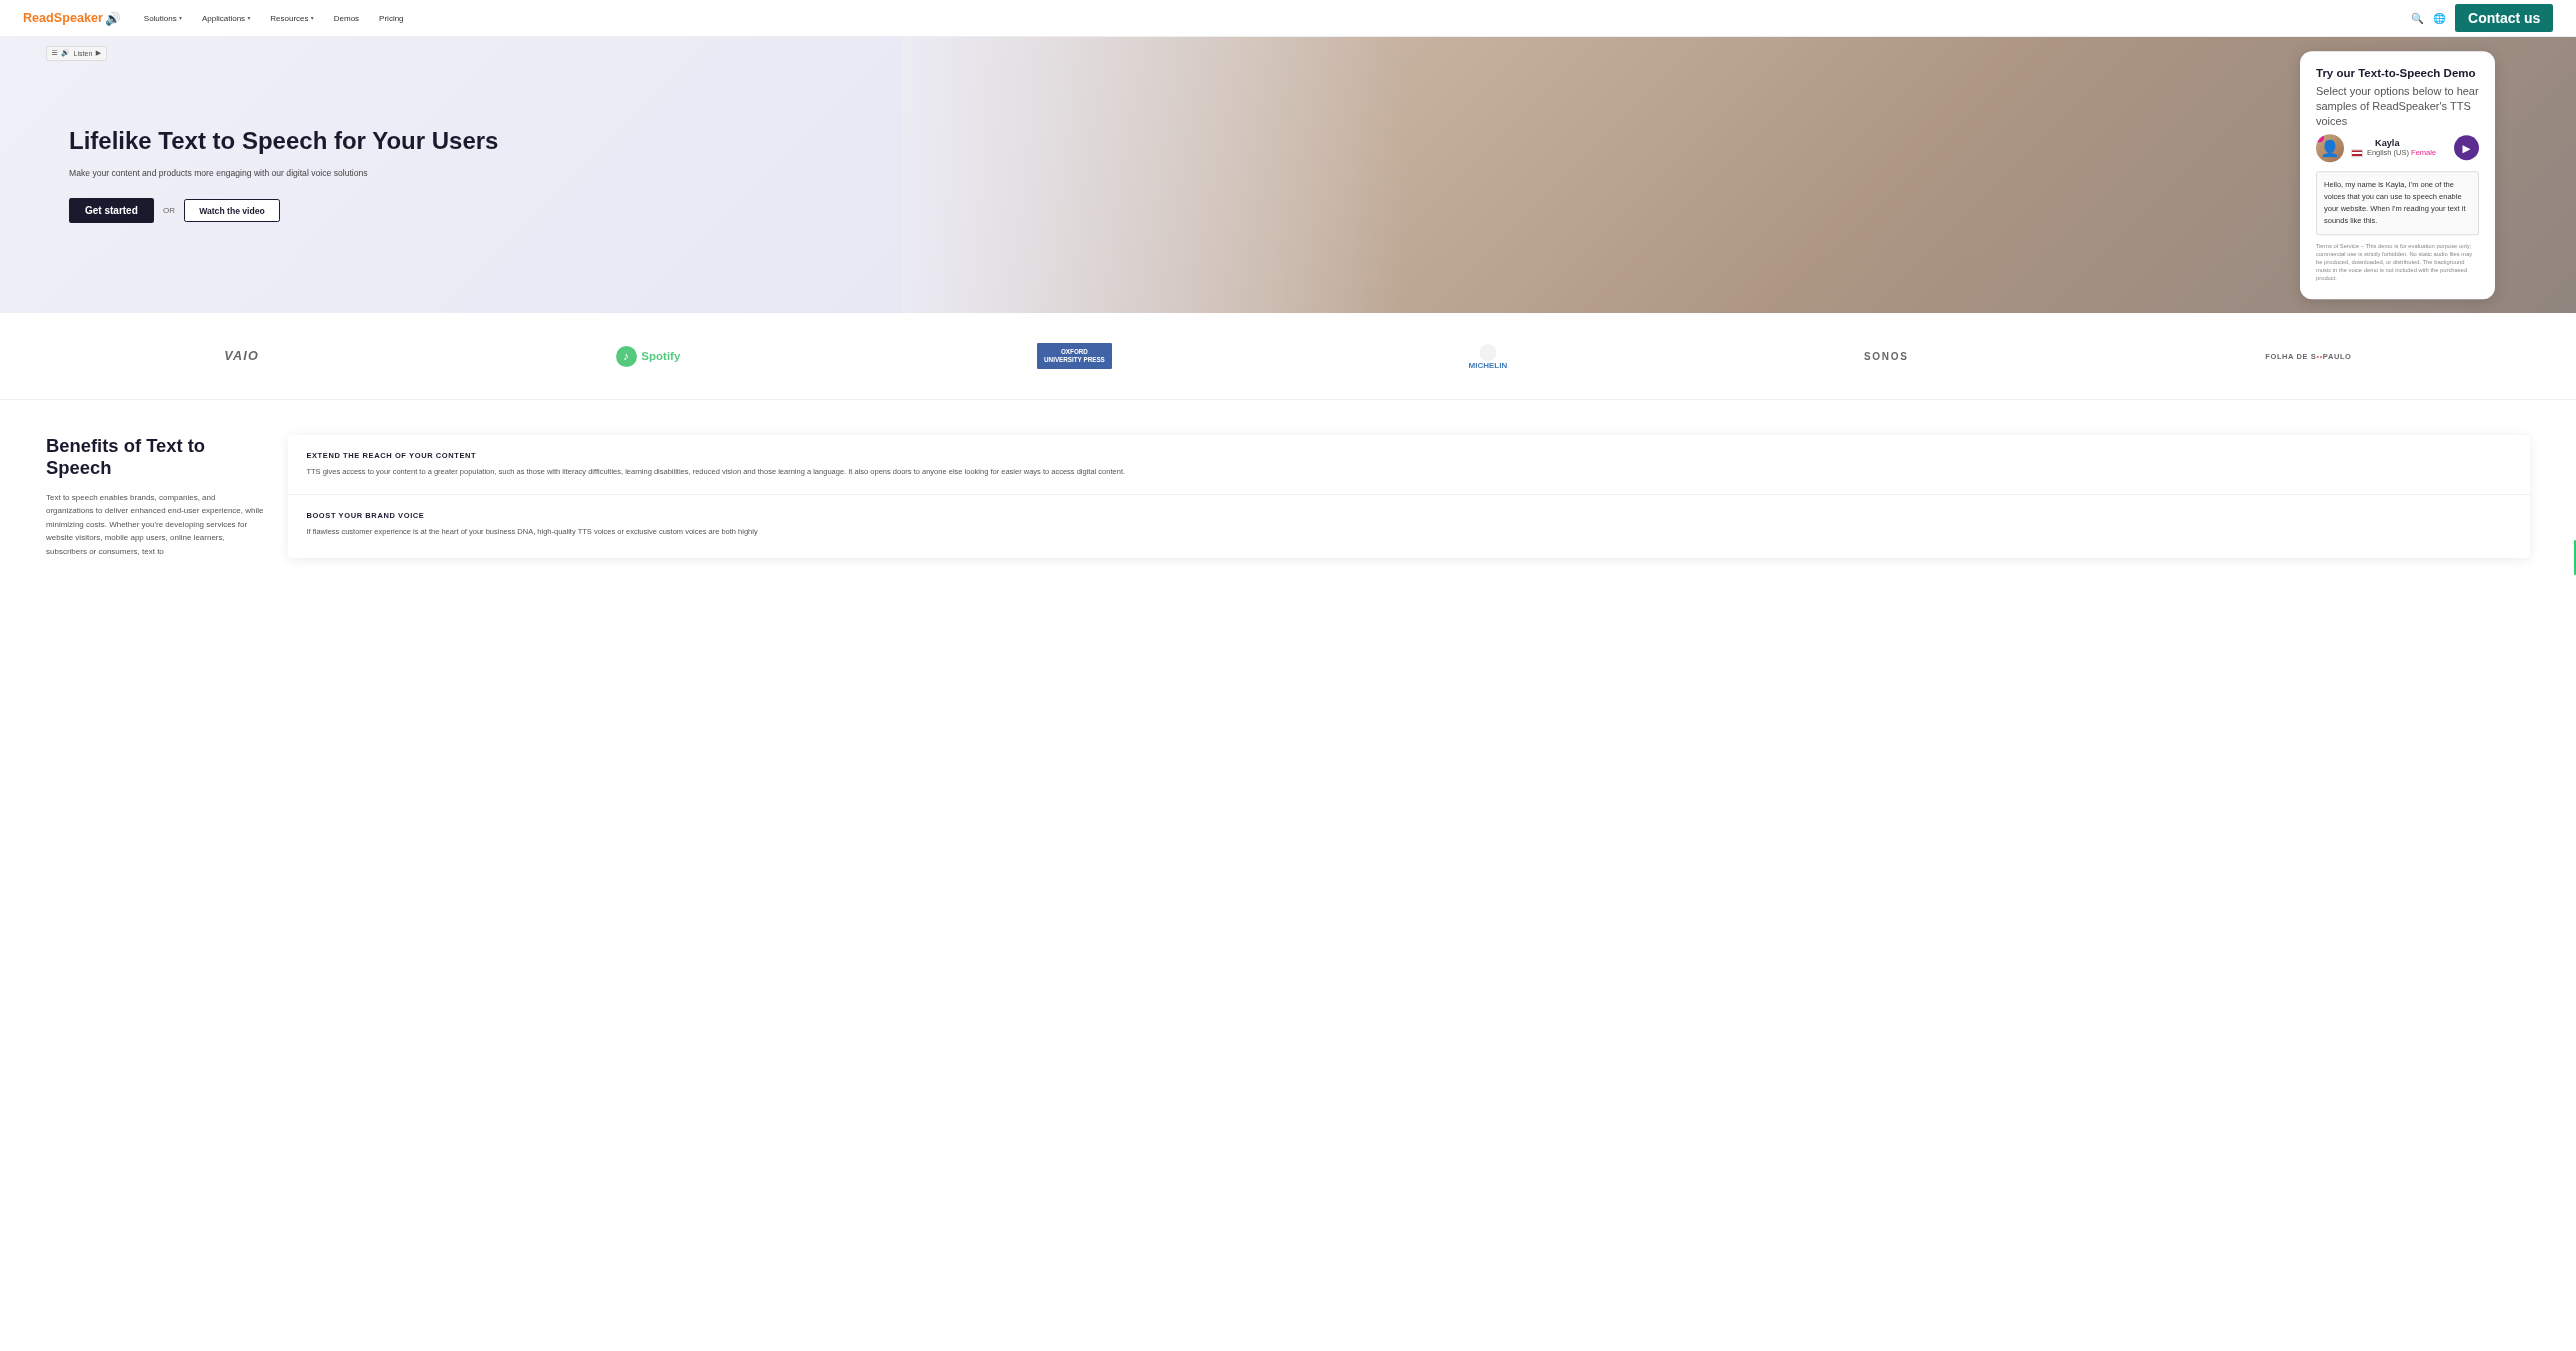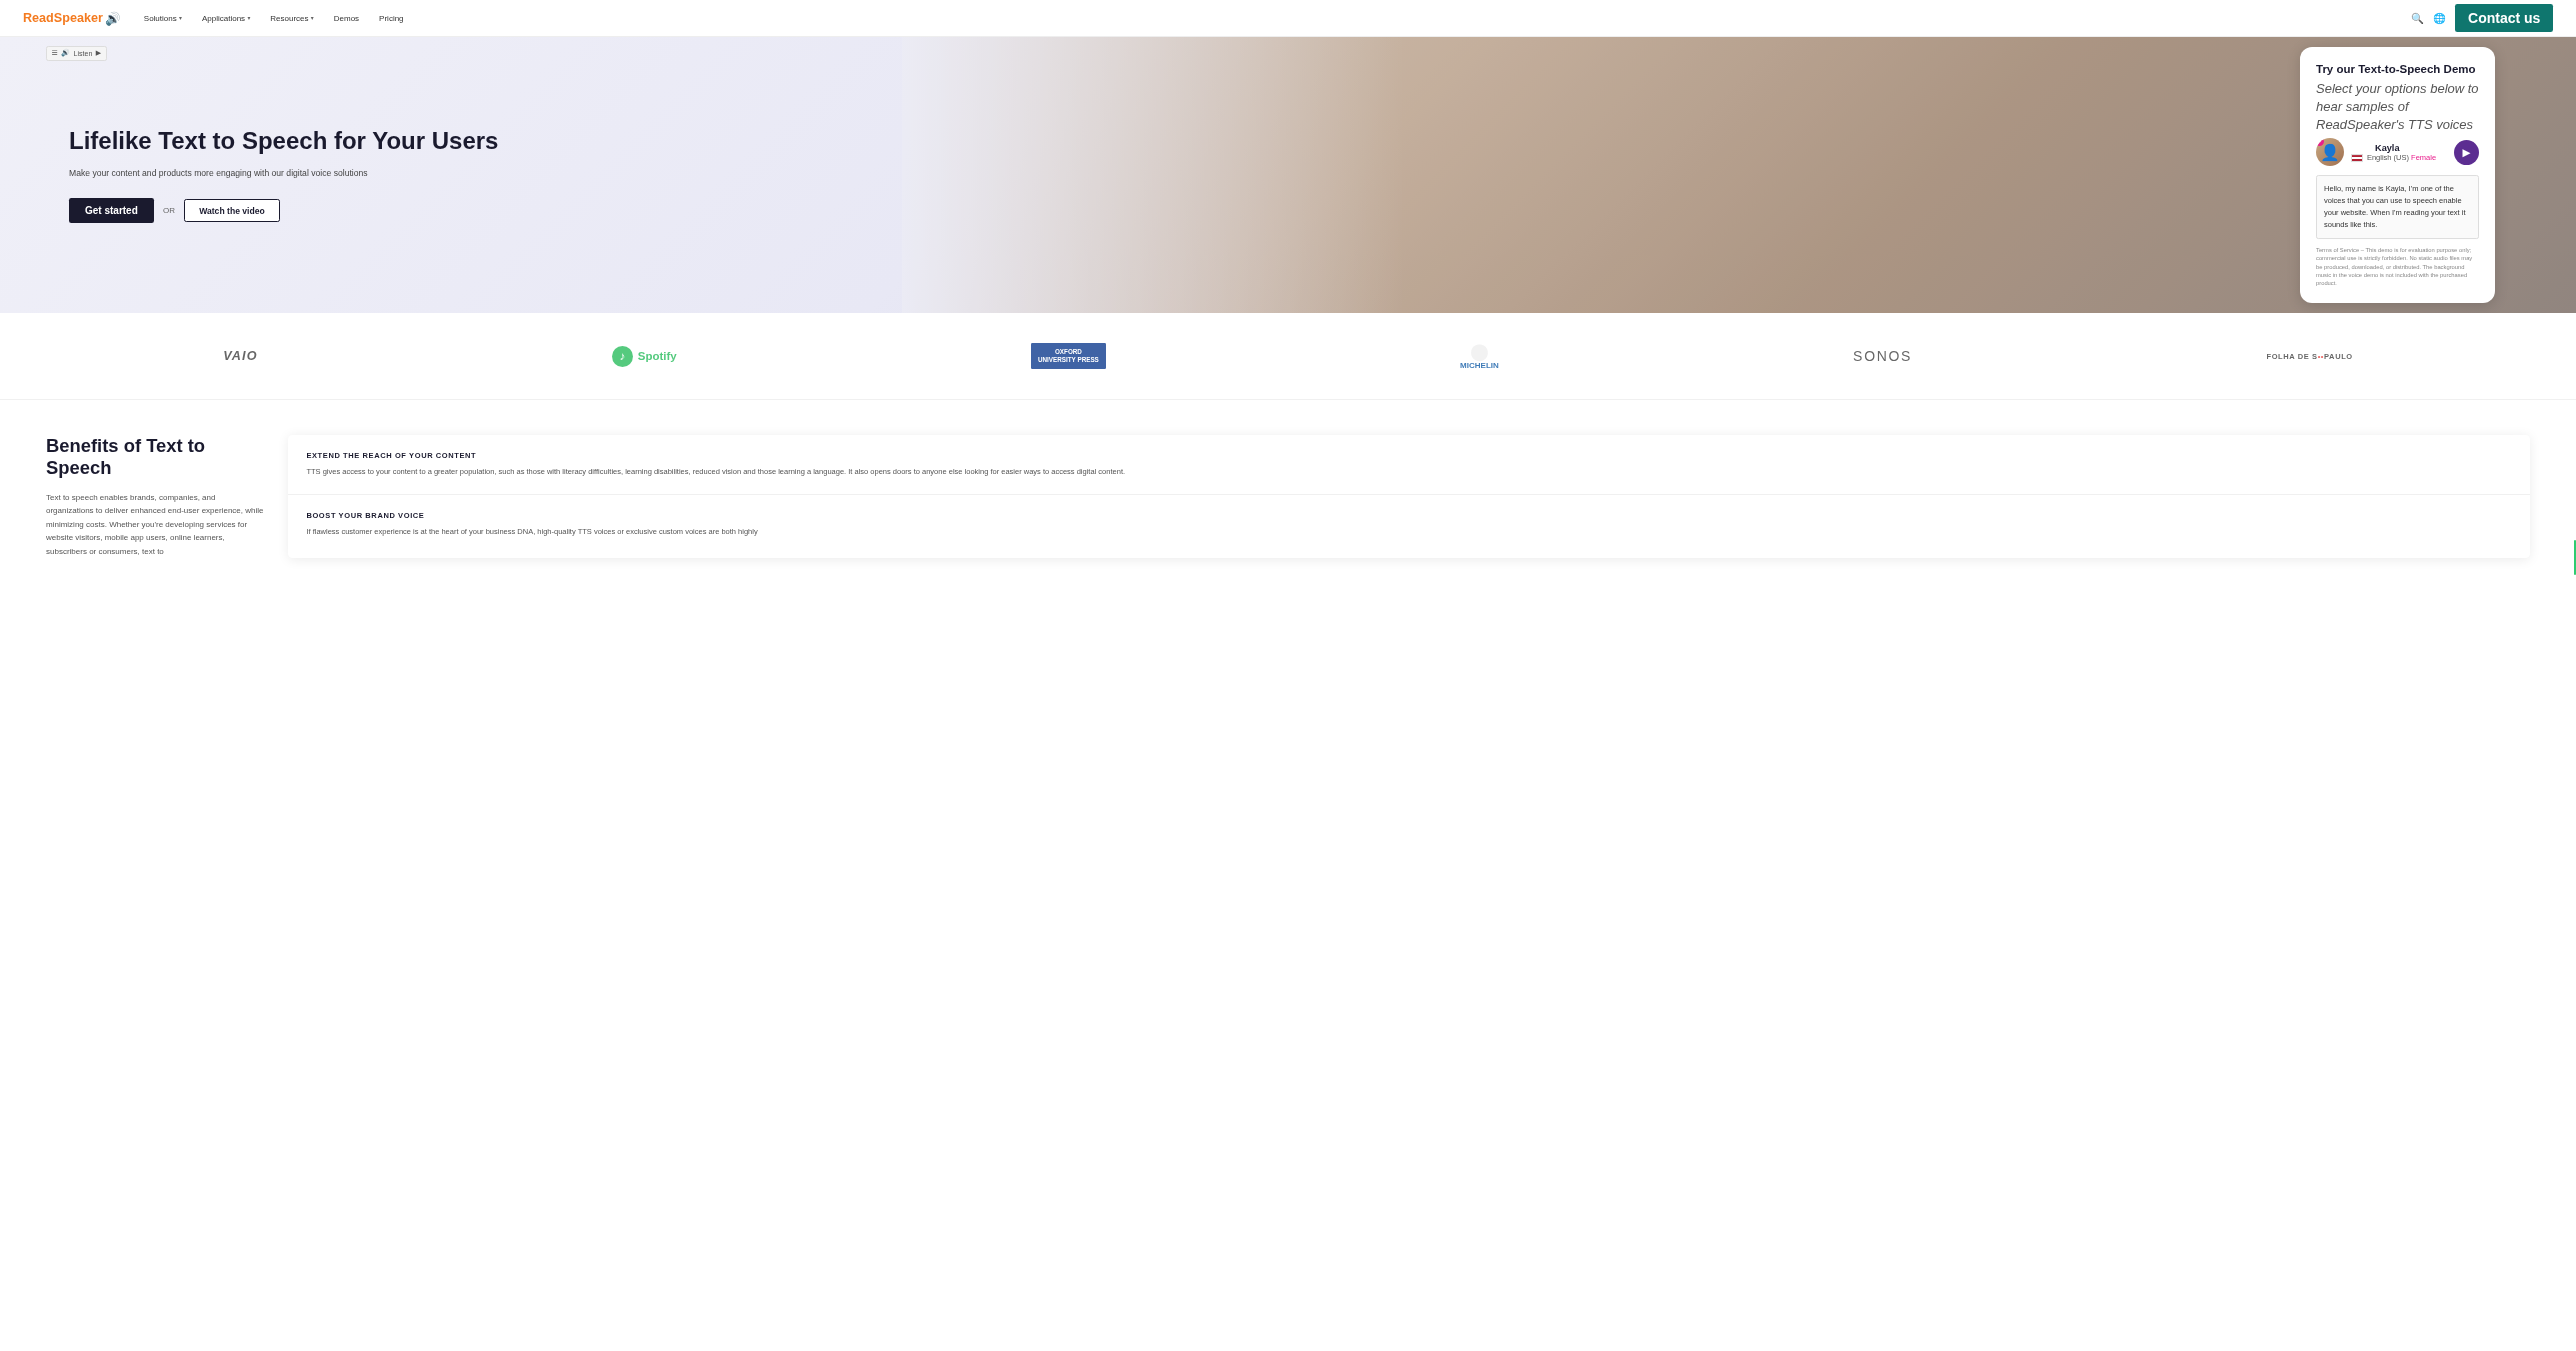--- a/index.html
+++ b/index.html
@@ -166,25 +166,24 @@
       box-shadow: 0 2.3px 14px rgba(0,0,0,0.15);
       z-index: 10;
     }
     .demo-card-title {
       font-size: 11.5px;
       font-weight: 700;
       color: #1a1a2e;
       margin-bottom: 4.6px;
     }
     .demo-card-subtitle {
-      font-size: 13px;
+      font-size: 11px;
       color: #555;
       margin-bottom: 4px;
       line-height: 1.4;
-      font-style: italic;
     }
     .demo-voice-row {
       display: flex;
       align-items: center;
       gap: 7px;
       margin-bottom: 9.2px;
     }
     .voice-avatar {
       width: 28px;
       height: 28px;
@@ -317,22 +316,22 @@
       font-weight: 900;
       color: #0050a0;
       text-align: center;
     }
     .michelin-man {
       font-size: 16px;
       color: #eee;
       display: block;
     }
     .logo-sonos {
-      font-size: 14px;
-      font-weight: 400;
+      font-size: 10px;
+      font-weight: 700;
       color: #333;
       letter-spacing: 1.7px;
     }
     .logo-folha {
       font-size: 7.5px;
       font-weight: 700;
       color: #333;
       letter-spacing: 0.6px;
       text-align: center;
     }

